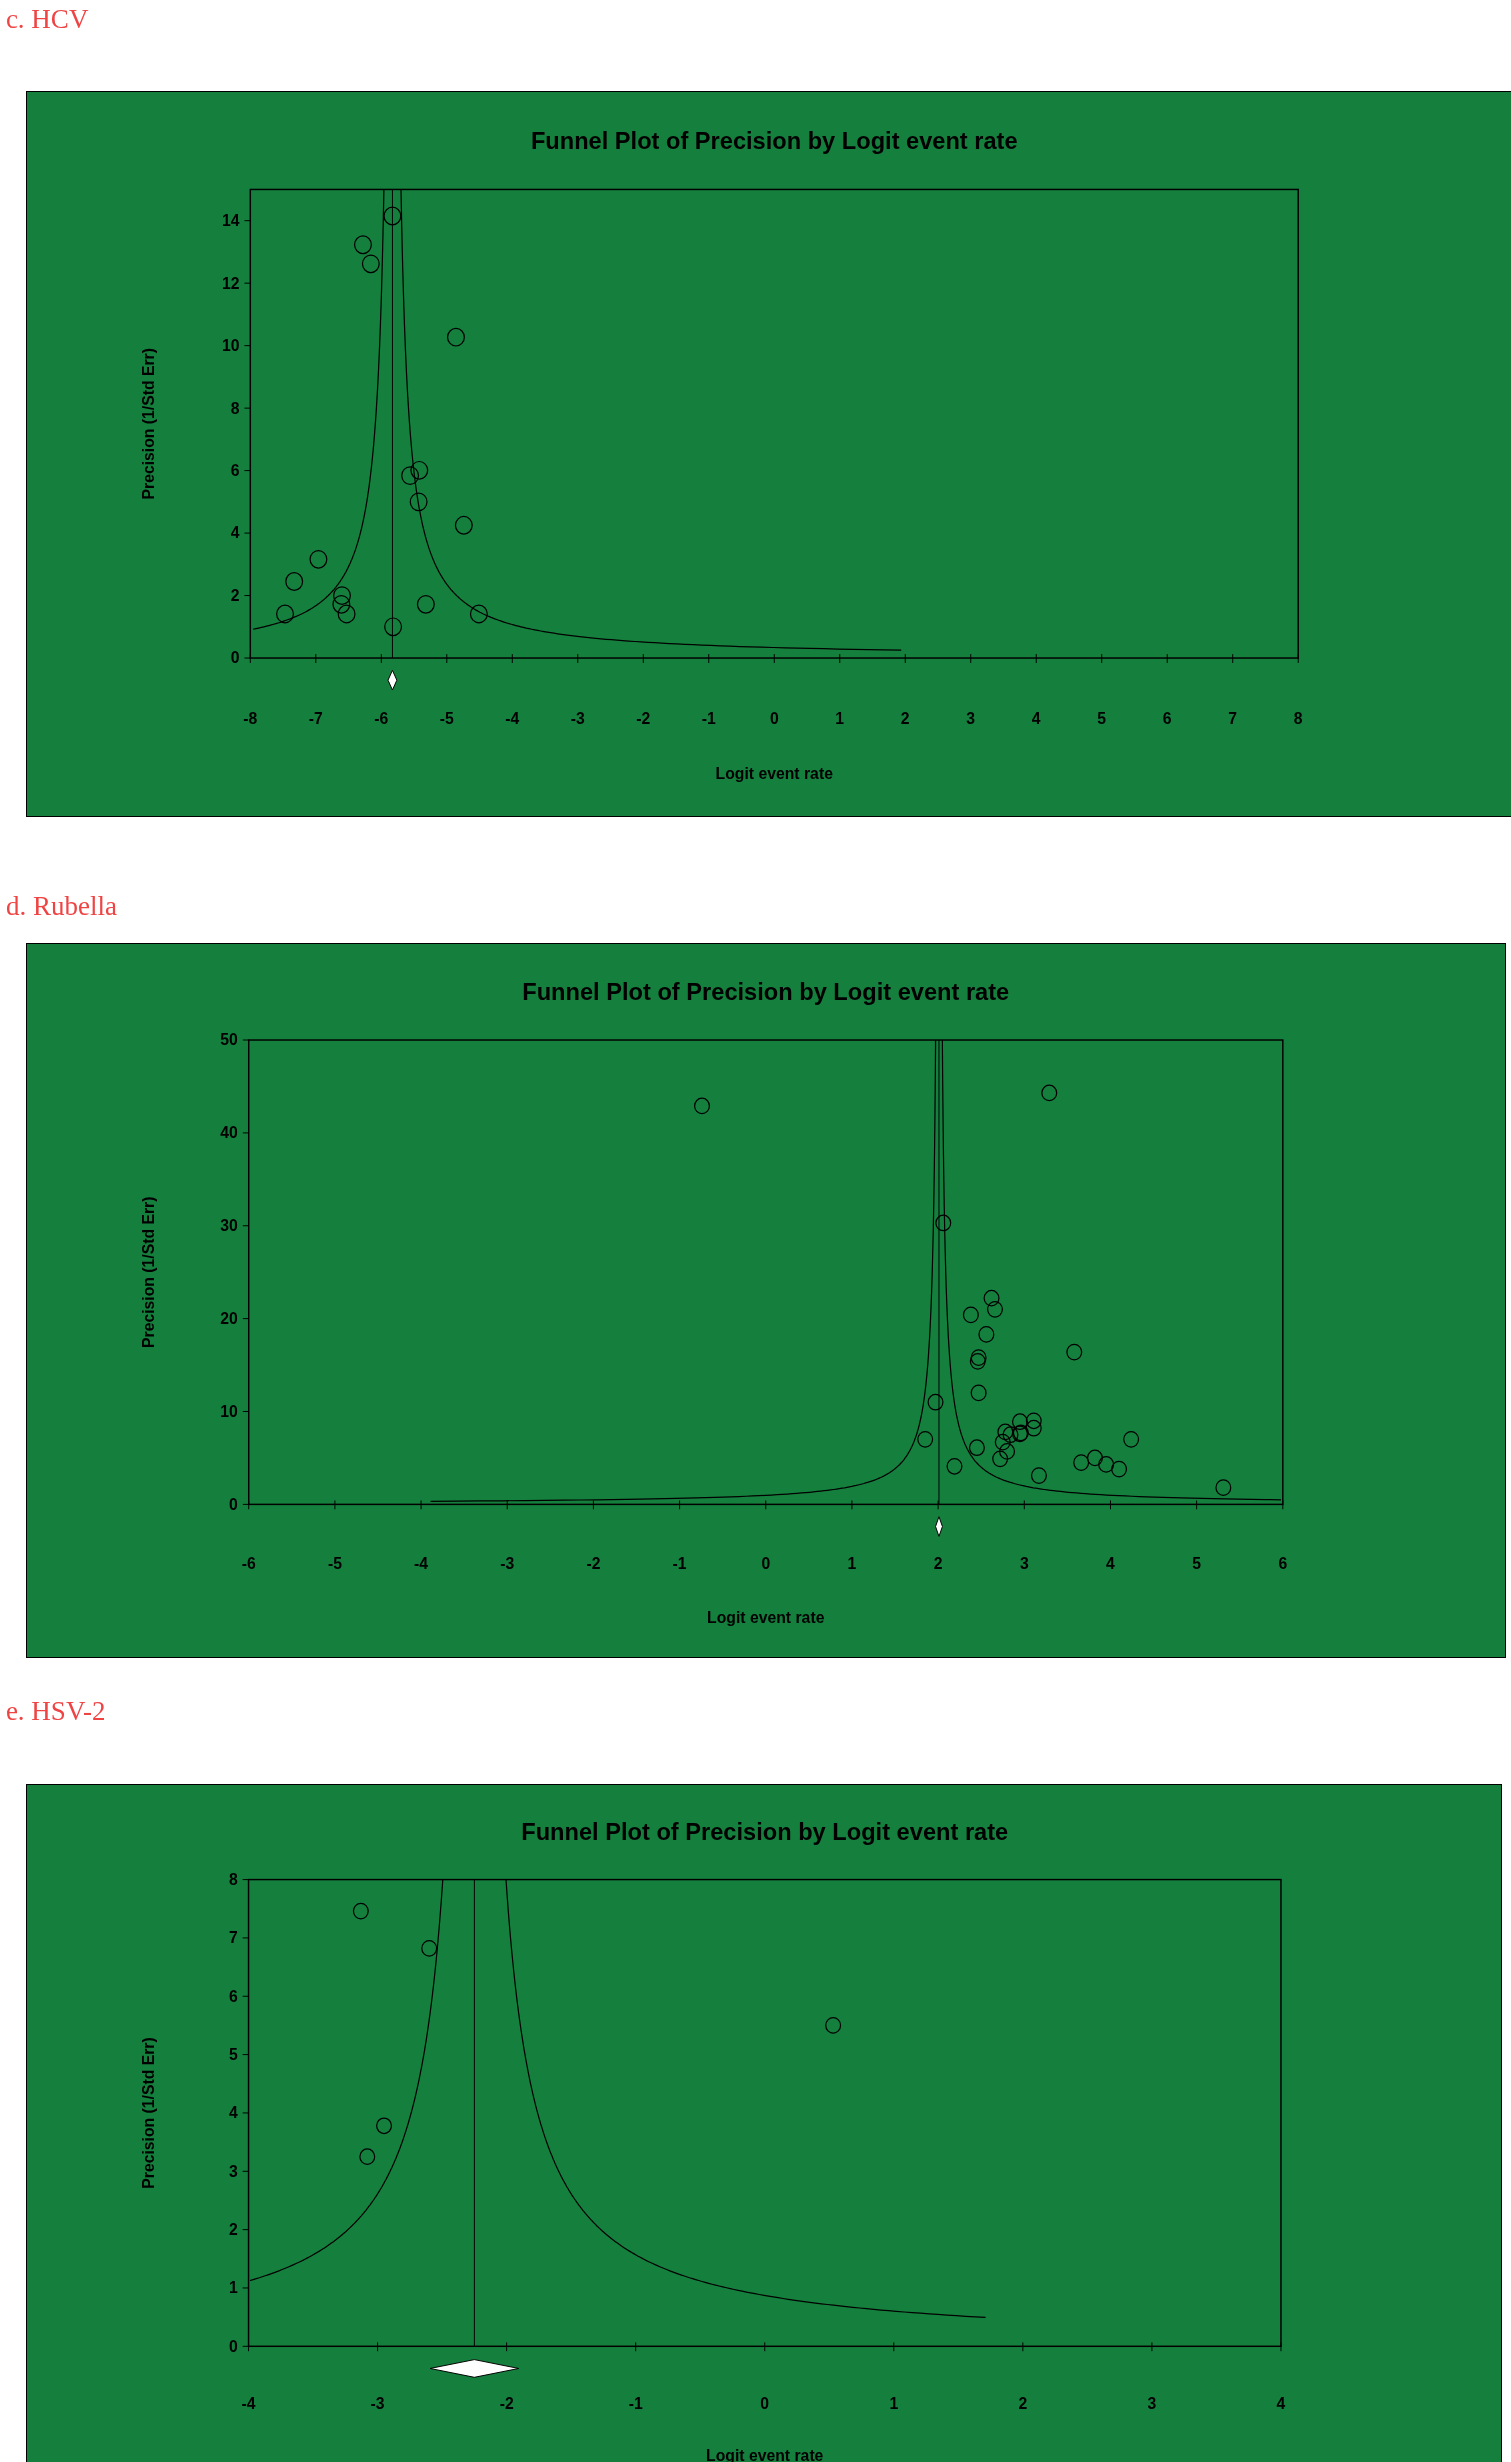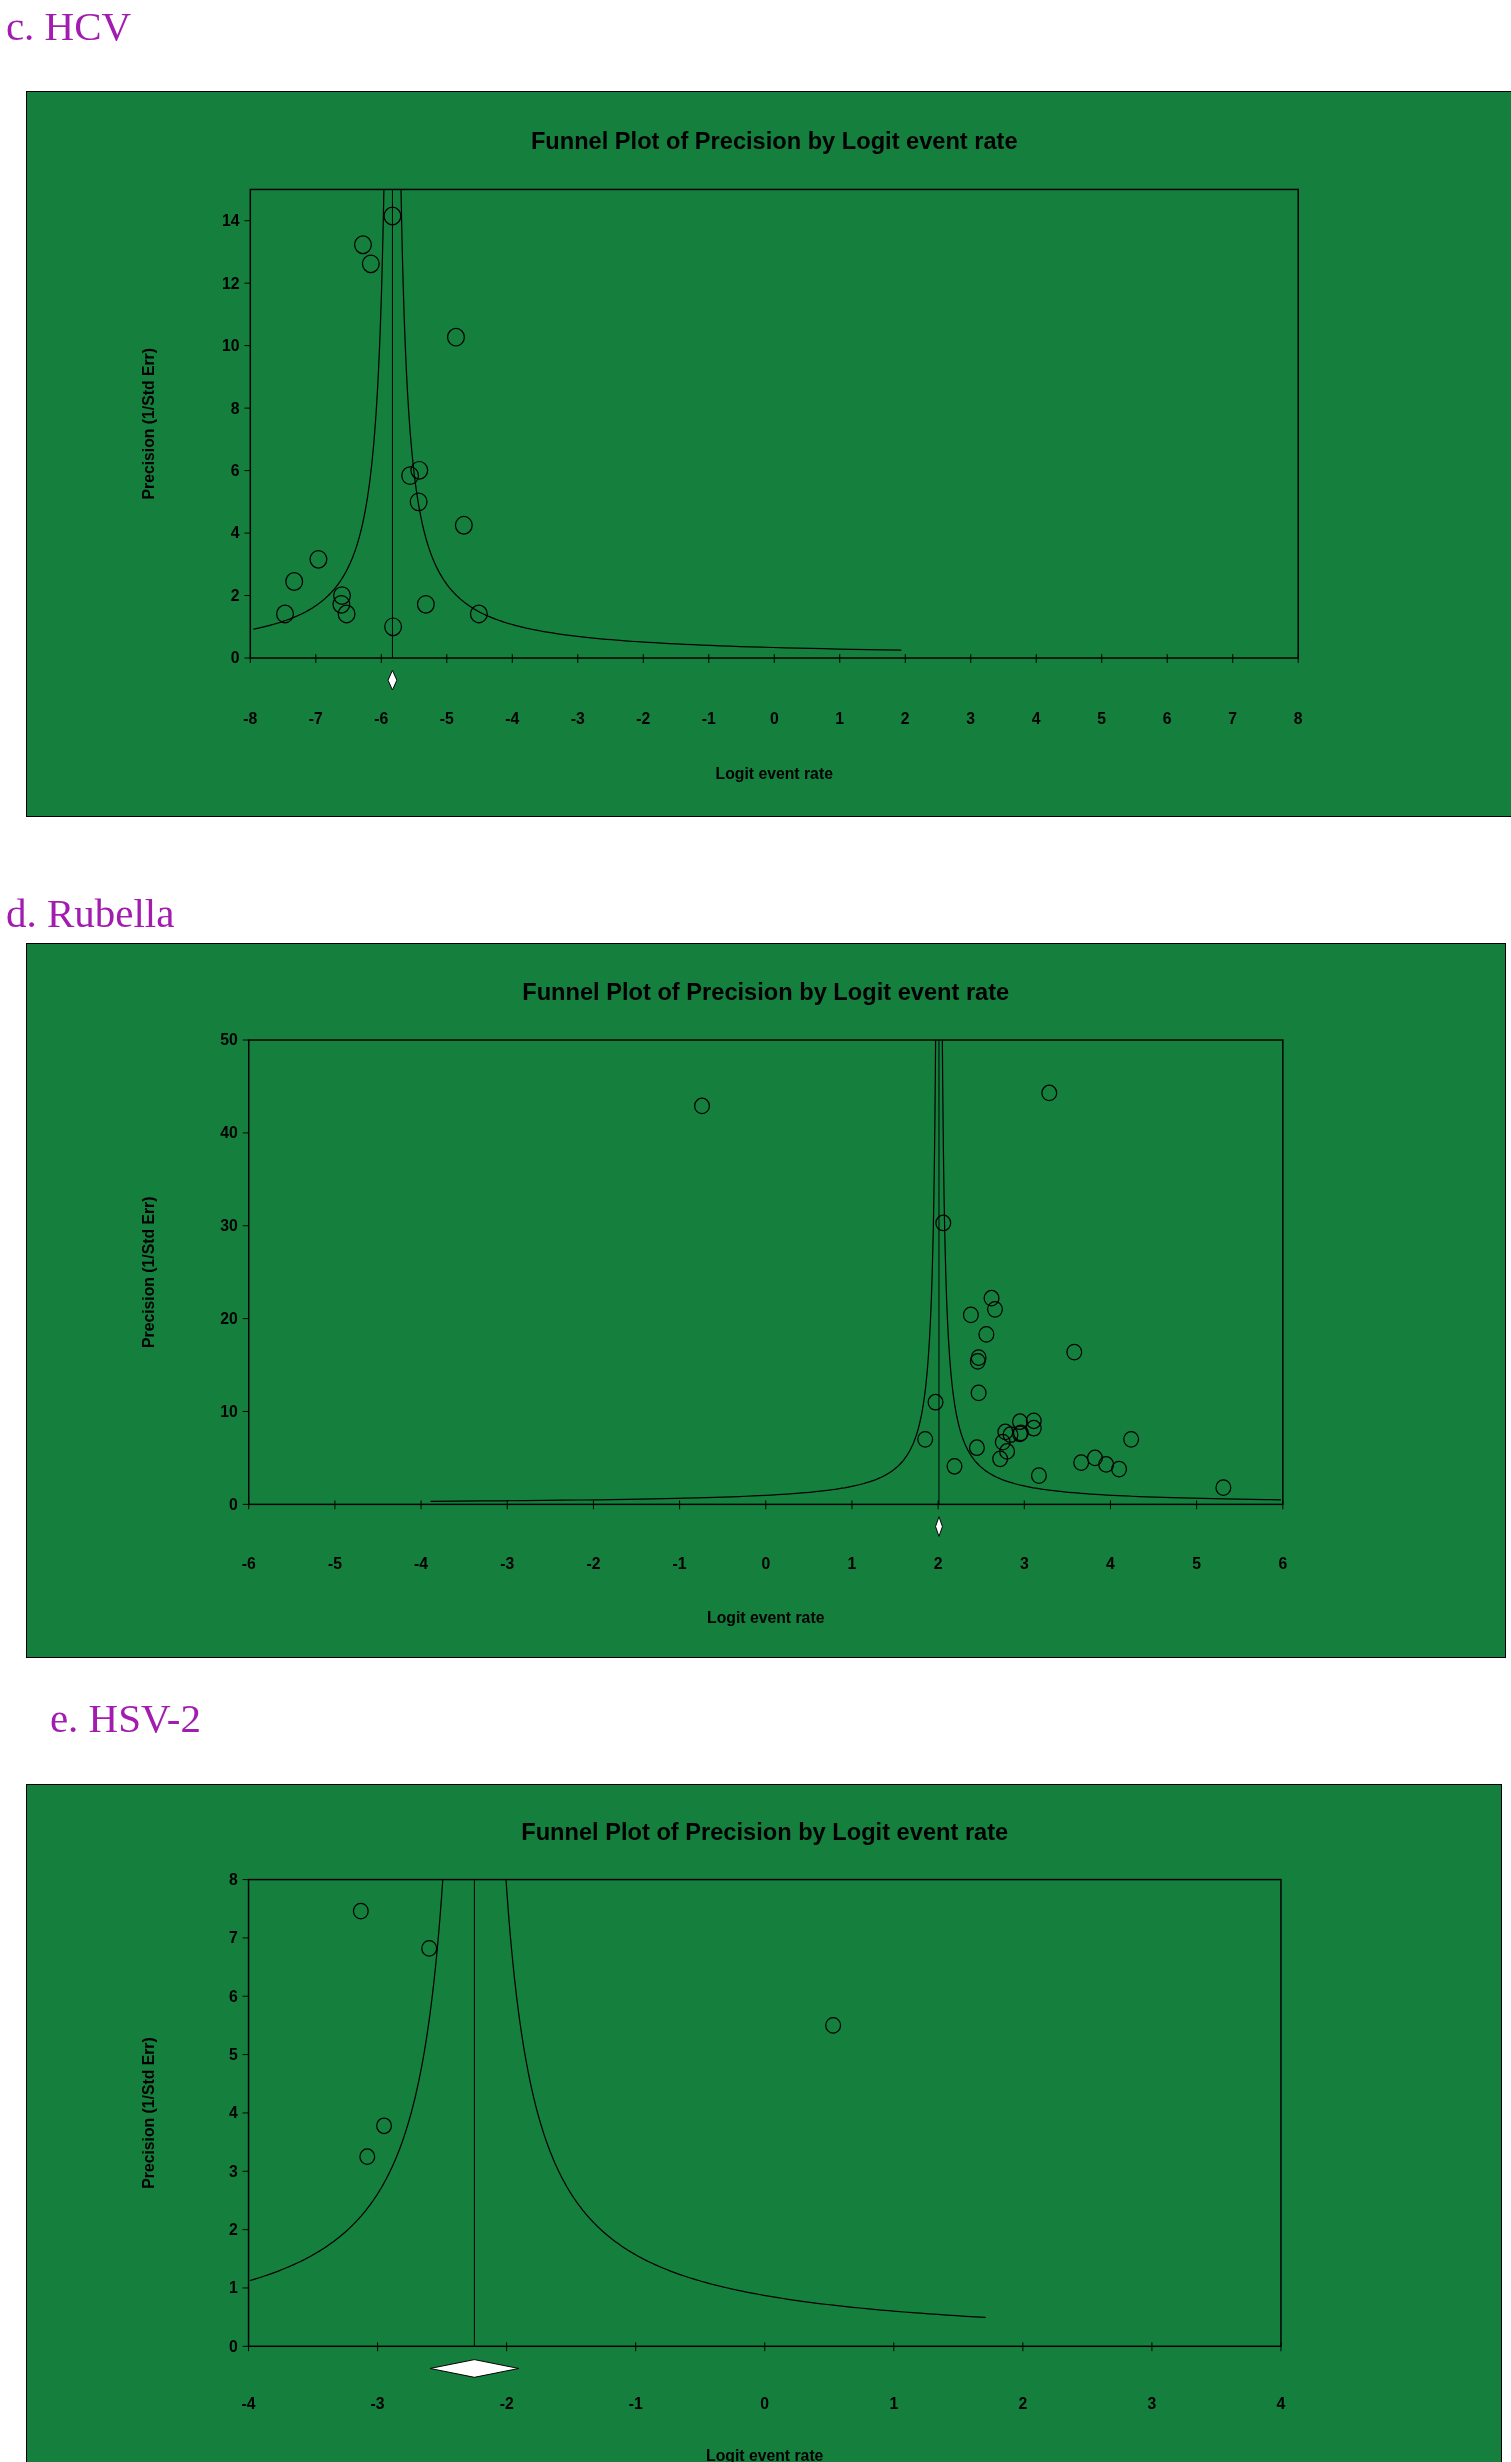--- a/index.html
+++ b/index.html
@@ -1,17 +1,17 @@
 <!DOCTYPE html>
 <html style="font-size:7.9px"><head>
 <meta charset="utf-8">
 <style>
   html, body { margin:0; padding:0; background:#ffffff; }
   body { width:1511px; height:2497px; position:relative; overflow:hidden; font-family:"Liberation Sans", sans-serif; color:#000; }
-  .section-label { position:absolute; left:5.9px; font-family:"Liberation Serif", serif; font-size:41px; line-height:1; color:#a21caf;text-align:right; }
+  .section-label { position:absolute; left:5.9px; font-family:"Liberation Serif", serif; font-size:27px; line-height:1; color:#ef4444;text-align:right; }
   .frame { position:absolute; left:26px; border:1.5px solid #000; box-sizing:border-box; background:#15803d; }
   .chart-svg { position:absolute; left:0; top:0; overflow:visible; }
   .chart-title { font-family:"Liberation Sans", sans-serif; font-weight:bold; font-size:48px; text-anchor:middle; }
   .tick-label { font-family:"Liberation Sans", sans-serif; font-weight:bold; font-size:32px; }
   .axis-title { font-family:"Liberation Sans", sans-serif; font-weight:bold; font-size:32px; text-anchor:middle; }
 </style>
 </head>
 <body>
 
 <div class="section-label" style="top:5.9px;">c. HCV</div>
@@ -202,21 +202,21 @@
         <ellipse cx="2140.5" cy="1053.13" rx="15" ry="15.75" fill="none" stroke="#000" stroke-width="2.5"></ellipse>
         <ellipse cx="2168.5" cy="1043.7" rx="15" ry="15.75" fill="none" stroke="#000" stroke-width="2.5"></ellipse>
         <ellipse cx="2191.25" cy="1056.902" rx="15" ry="15.75" fill="none" stroke="#000" stroke-width="2.5"></ellipse>
         <ellipse cx="2217.5" cy="1066.332" rx="15" ry="15.75" fill="none" stroke="#000" stroke-width="2.5"></ellipse>
         <ellipse cx="2429.25" cy="1104.052" rx="15" ry="15.75" fill="none" stroke="#000" stroke-width="2.5"></ellipse>
       </g>
       <polygon points="1844.75,1183 1851.75,1163 1858.75,1183 1851.75,1203" fill="#fff" stroke="#000" stroke-width="2"></polygon>
     </svg>
 </div>
 
-<div class="section-label" style="top:1698px;margin-left:44px;">e. HSV-2</div>
+<div class="section-label" style="top:1698px;">e. HSV-2</div>
 <div class="frame" style="top:1784px; width:1476px; height:713px;">
   <svg class="chart-svg" id="chart-2" width="1476" height="713" viewBox="0 0 2998 1448">
       <text x="1498.5" y="112" class="chart-title">Funnel Plot of Precision by Logit event rate</text>
       <g>
         <rect x="450" y="192" width="2097" height="948" fill="none" stroke="#000" stroke-width="3"></rect>
       </g>
       <g>
         <line x1="450" y1="1132" x2="450" y2="1150" stroke="#000" stroke-width="2"></line>
         <text x="450" y="1268" class="tick-label" text-anchor="middle">-4</text>
         <line x1="712.125" y1="1132" x2="712.125" y2="1150" stroke="#000" stroke-width="2"></line>

